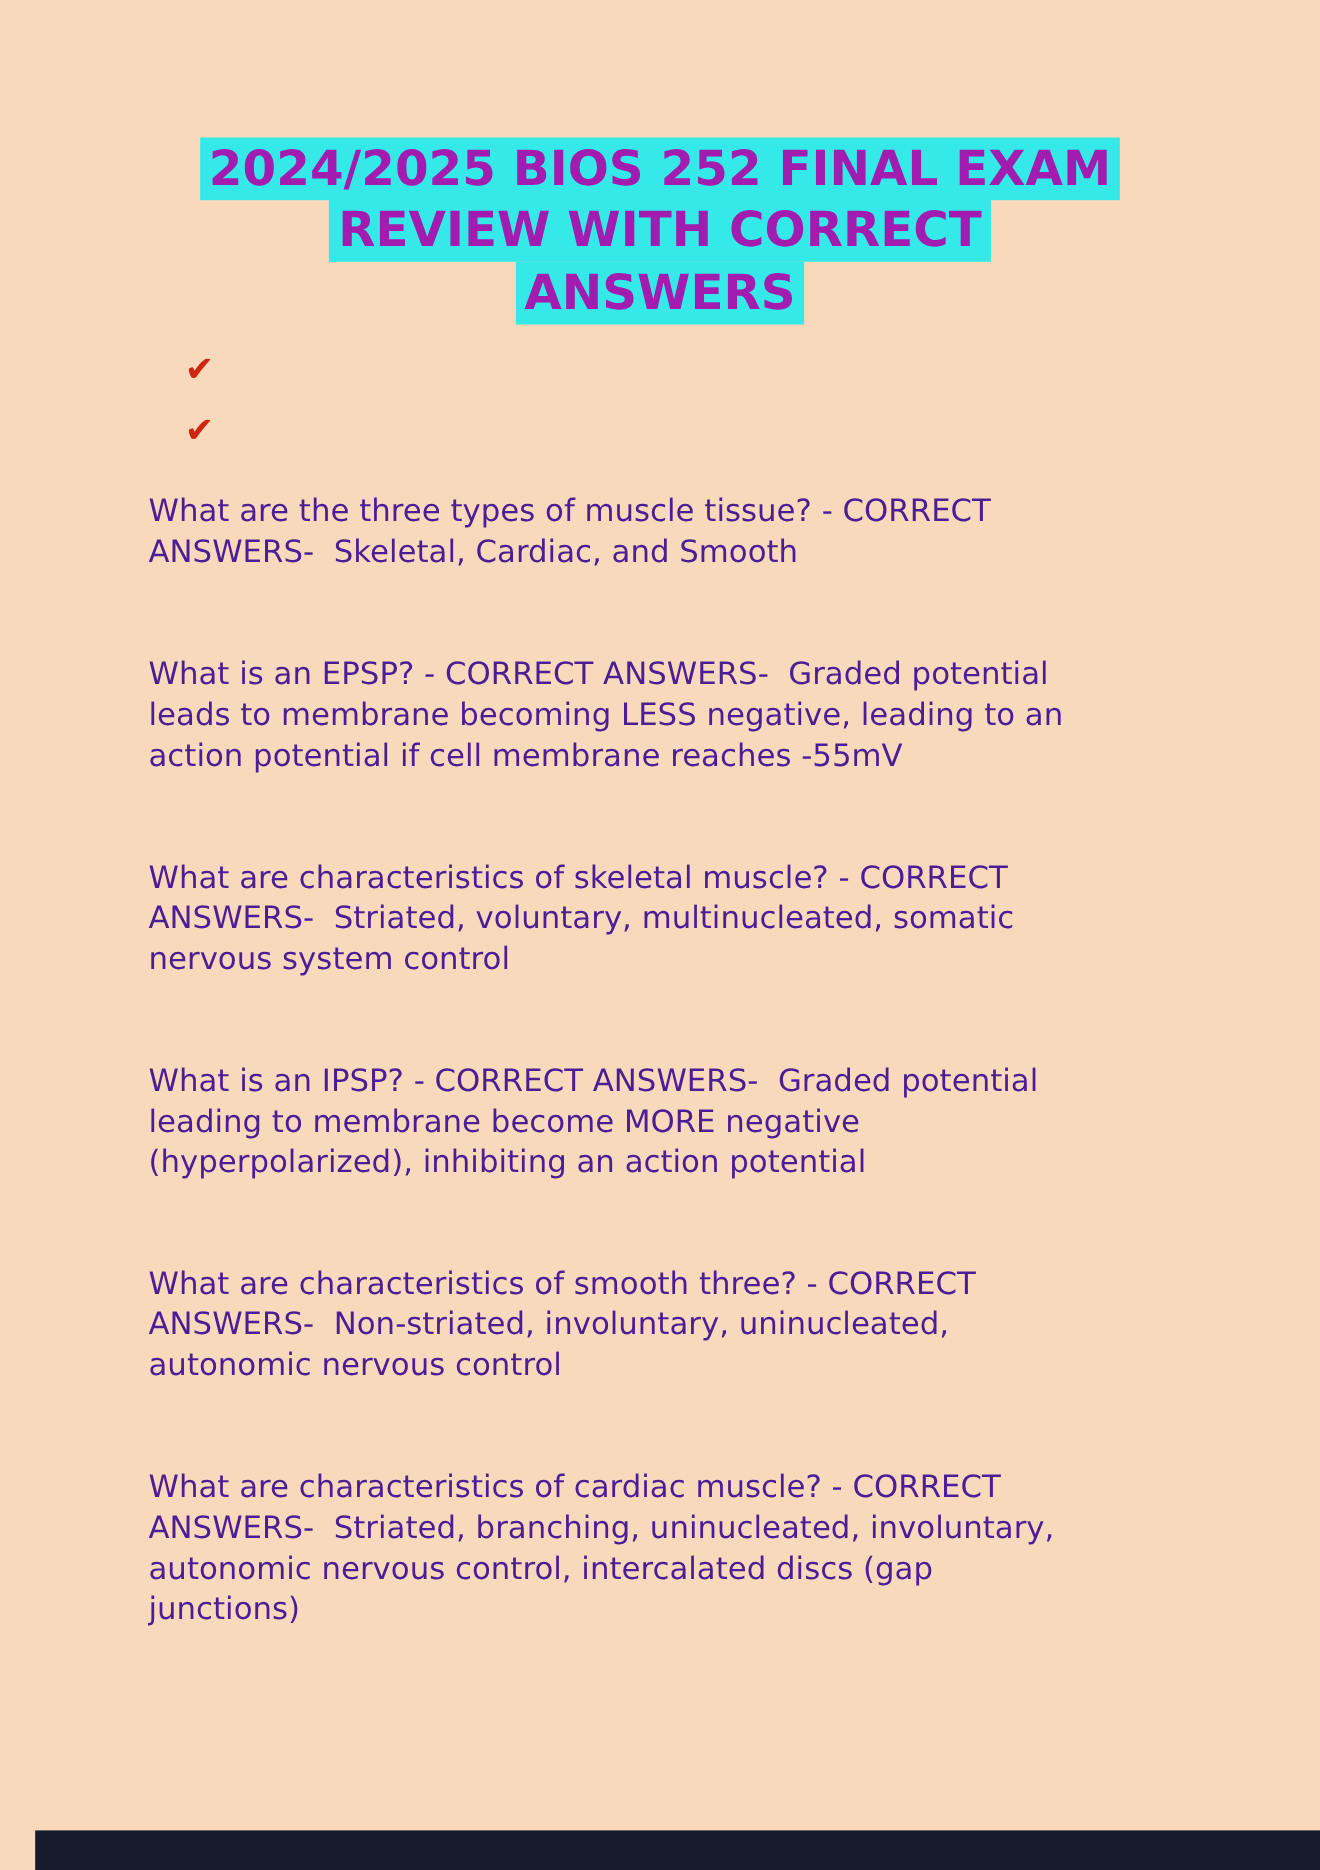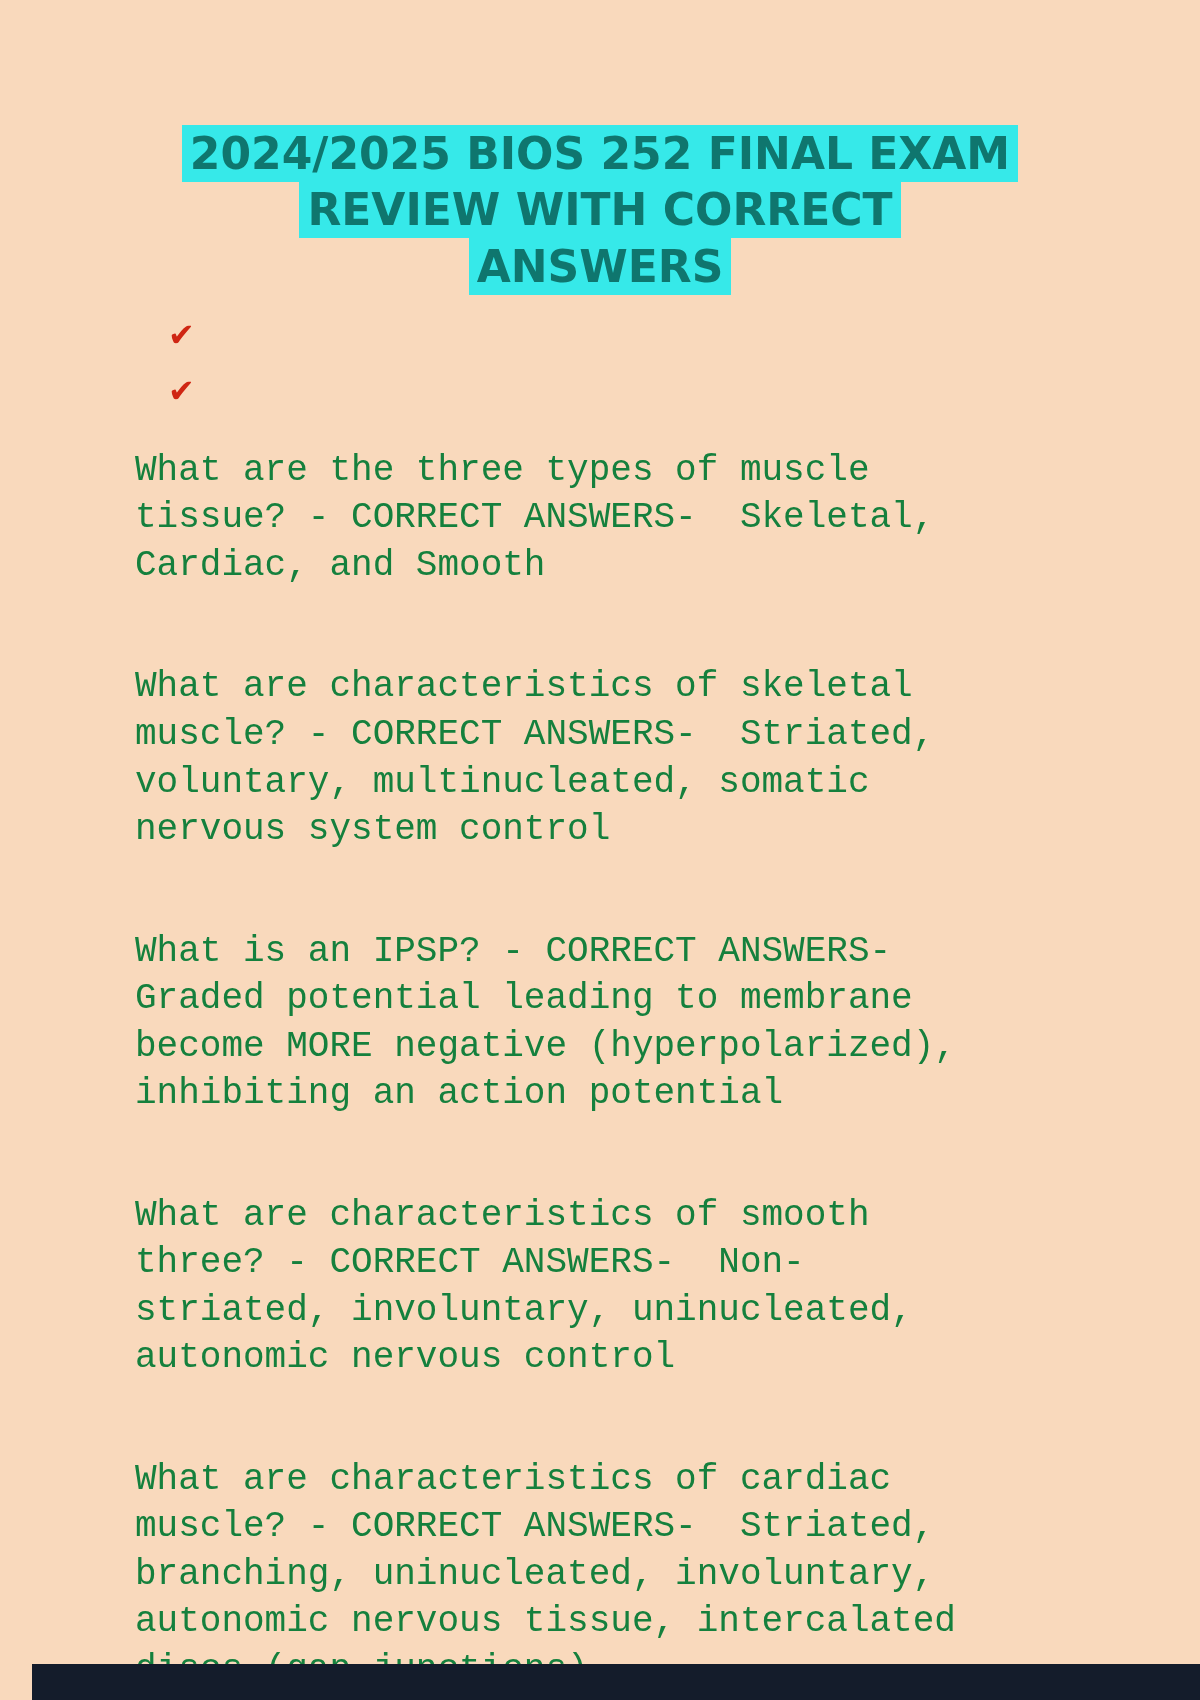--- a/index.html
+++ b/index.html
@@ -29,21 +29,21 @@
     margin: 0 auto;
     text-align: center;
   }
 
   .title-highlight {
     display: inline;
     background: #36e9e9;
     font-weight: bold;
     font-size: 44px;
     line-height: 1.28;
-    color: #0f766e;
+    color: #a21caf;
     padding: 3px 8px;
     -webkit-box-decoration-break: clone;
             box-decoration-break: clone;
   }
 
   .checks {
     margin: 24px 0 0 168px;
   }
 
   .check {
@@ -54,25 +54,24 @@
     margin-bottom: 24px;
   }
 
   .qa-list {
     margin-top: 40px;
   }
 
   .qa {
     margin: 0 0 74px 135px;
     width: 855px;
-    font-size: 36px;
+    font-size: 28px;
     line-height: 1.32;
-    color: #15803d;
+    color: #4c1d95;
     white-space: pre-wrap;
-    font-family: Liberation Mono, monospace;
   }
 
   .bottom-bar {
     position: absolute;
     left: 32px;
     right: 0;
     bottom: 0;
     height: 36px;
     background: #141c2b;
   }
@@ -86,21 +85,22 @@
     <span class="title-highlight">2024/2025 BIOS 252 FINAL EXAM REVIEW WITH CORRECT ANSWERS</span>
   </div>
 
   <div class="checks">
     <div class="check">✔</div>
     <div class="check">✔</div>
   </div>
 
   <div class="qa-list">
     <p class="qa">What are the three types of muscle tissue? - CORRECT ANSWERS-  Skeletal, Cardiac, and Smooth</p>
+    <p class="qa">What is an EPSP? - CORRECT ANSWERS-  Graded potential leads to membrane becoming LESS negative, leading to an action potential if cell membrane reaches -55mV</p>
     <p class="qa">What are characteristics of skeletal muscle? - CORRECT ANSWERS-  Striated, voluntary, multinucleated, somatic nervous system control</p>
     <p class="qa">What is an IPSP? - CORRECT ANSWERS-  Graded potential leading to membrane become MORE negative (hyperpolarized), inhibiting an action potential</p>
     <p class="qa">What are characteristics of smooth three? - CORRECT ANSWERS-  Non-striated, involuntary, uninucleated, autonomic nervous control</p>
-    <p class="qa">What are characteristics of cardiac muscle? - CORRECT ANSWERS-  Striated, branching, uninucleated, involuntary, autonomic nervous tissue, intercalated discs (gap junctions)</p>
+    <p class="qa">What are characteristics of cardiac muscle? - CORRECT ANSWERS-  Striated, branching, uninucleated, involuntary, autonomic nervous control, intercalated discs (gap junctions)</p>
   </div>
 
   <div class="bottom-bar"></div>
 
 </div>
 
 </body></html>

